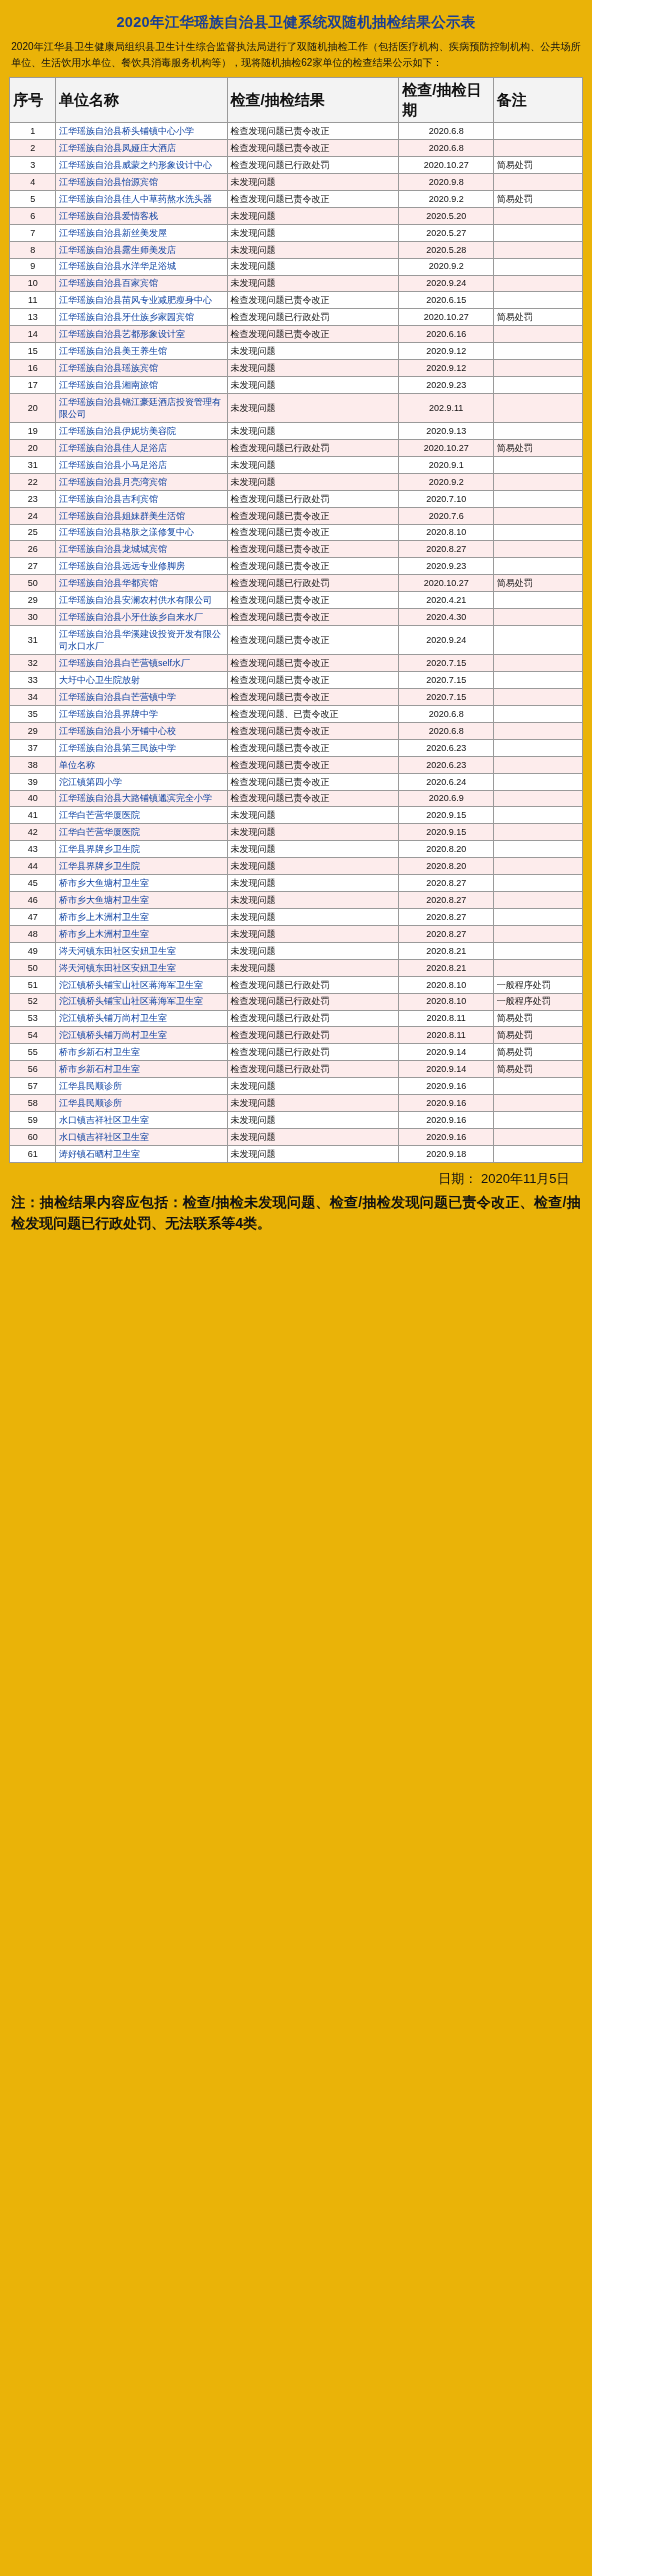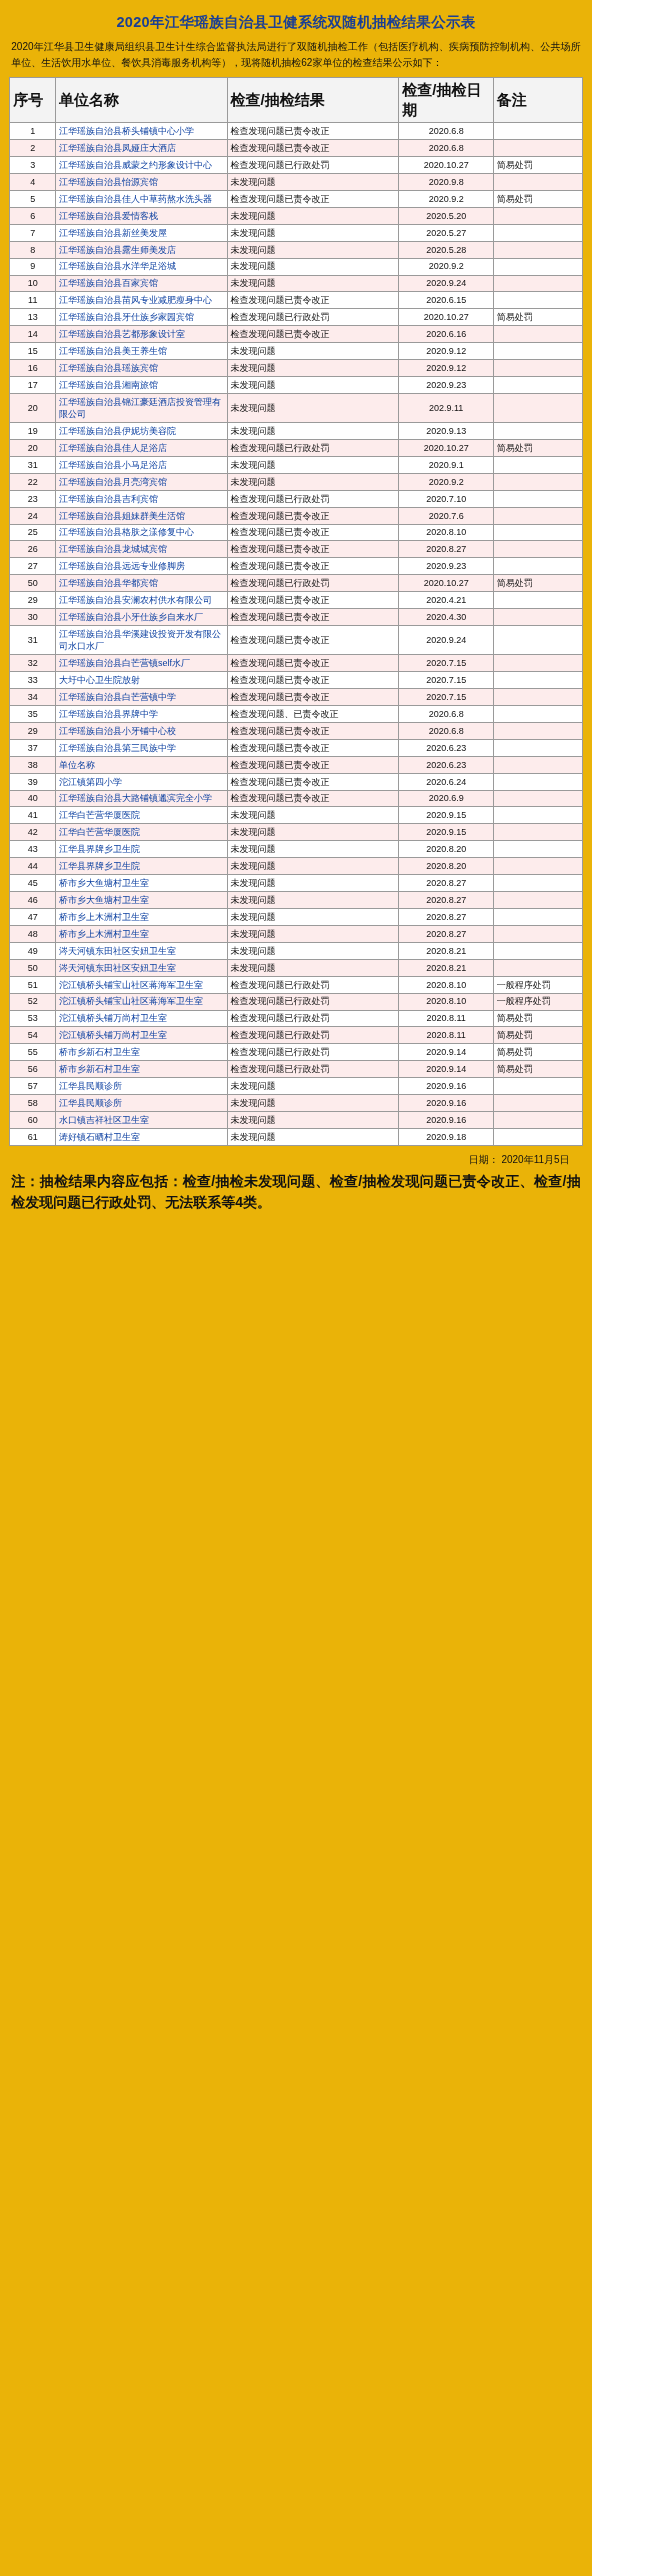--- a/index.html
+++ b/index.html
@@ -80,21 +80,21 @@
     white-space: nowrap;
   }
   tr.alt td {
     background: #fdecec;
   }
   tr.plain td {
     background: #ffffff;
   }
   .footer-date {
     text-align: right;
-    font-size: 10px;
+    font-size: 13px;
     margin: 7.5px 13px 3.7px 0;
   }
   .footnote {
     font-size: 14px;
     line-height: 1.5;
     margin: 1.9px 1.9px 0 1.9px;
     text-align: justify;
     font-weight: bold;
   }
 </style>
@@ -517,20 +517,27 @@
           <td class="date">2020.9.16</td>
           <td class="note"></td>
         </tr>
         <tr class="alt">
           <td class="idx">58</td>
           <td class="unit">江华县民顺诊所</td>
           <td class="issue">未发现问题</td>
           <td class="date">2020.9.16</td>
           <td class="note"></td>
         </tr>
+        <tr class="plain">
+          <td class="idx">59</td>
+          <td class="unit">水口镇吉祥社区卫生室</td>
+          <td class="issue">未发现问题</td>
+          <td class="date">2020.9.16</td>
+          <td class="note"></td>
+        </tr>
         <tr class="alt">
           <td class="idx">60</td>
           <td class="unit">水口镇吉祥社区卫生室</td>
           <td class="issue">未发现问题</td>
           <td class="date">2020.9.16</td>
           <td class="note"></td>
         </tr>
         <tr class="plain">
           <td class="idx">61</td>
           <td class="unit">涛好镇石晒村卫生室</td>

